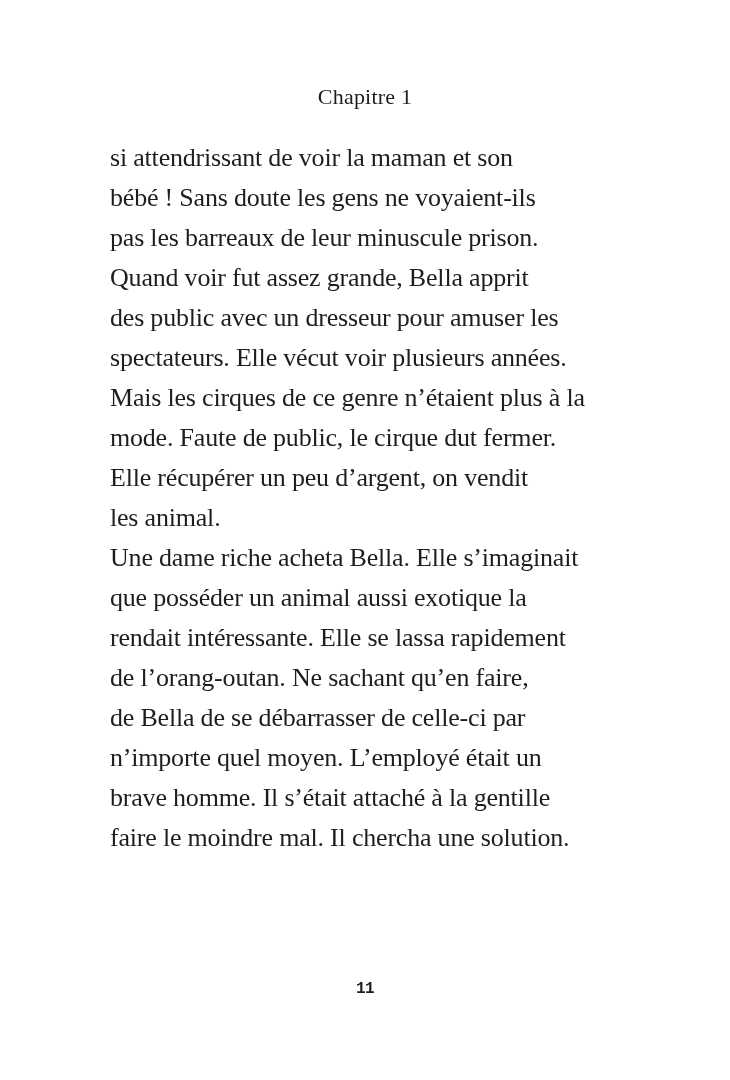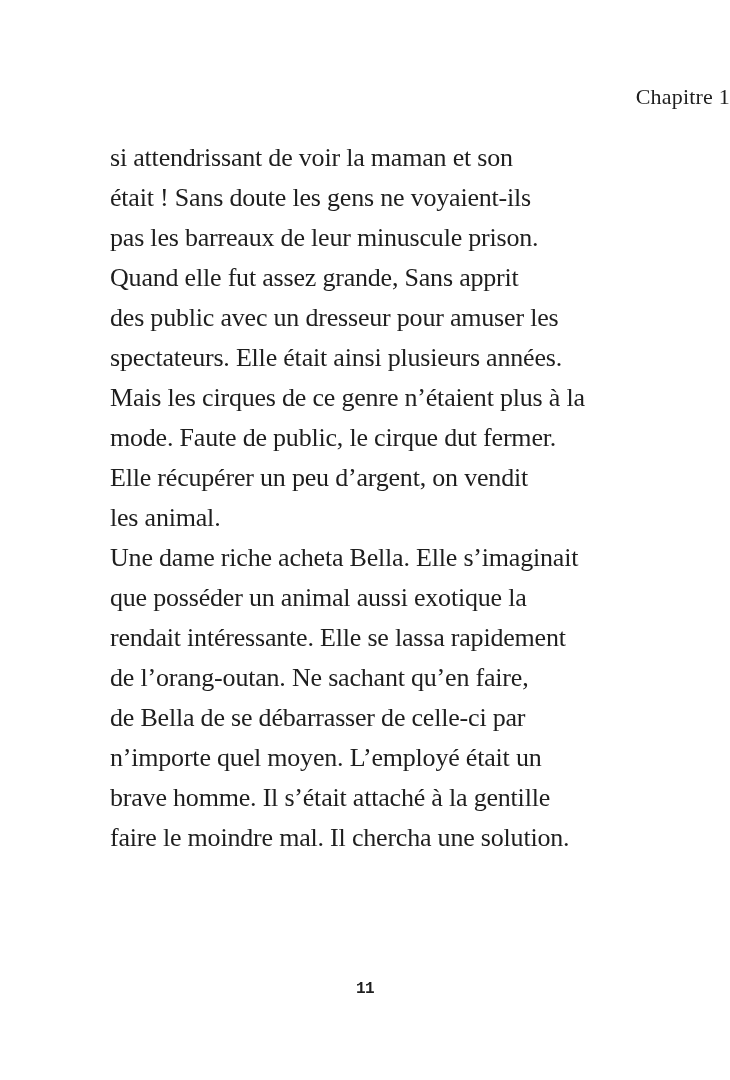--- a/index.html
+++ b/index.html
@@ -14,21 +14,21 @@
     background: var(--bg-color, #ffffff);
     color: var(--text-color, #1e1e1e);
     font-family: "Liberation Serif", "DejaVu Serif", serif;
     overflow: hidden;
   }
   .chapter-heading {
     position: absolute;
     top: 84px;
     left: 0;
     width: 100%;
-    text-align: right;
+    text-align: center;
     font-size: 22px;
     letter-spacing: 0.2px;
   }
   .body-text {
     position: absolute;
     top: 138px;
     left: 110px;
     width: 580px;
     font-size: 26px;
     line-height: 40px;
@@ -51,25 +51,25 @@
 </style>
 </head>
 <body>
 
 <div class="page">
 
   <div class="chapter-heading">Chapitre 1</div>
 
   <div class="body-text">
       <div class="line">si attendrissant de voir la maman et son</div>
-      <div class="line">était ! Sans doute les gens ne voyaient-ils</div>
+      <div class="line">bébé ! Sans doute les gens ne voyaient-ils</div>
       <div class="line">pas les barreaux de leur minuscule prison.</div>
-      <div class="line">Quand elle fut assez grande, Sans apprit</div>
+      <div class="line">Quand voir fut assez grande, Bella apprit</div>
       <div class="line">des public avec un dresseur pour amuser les</div>
-      <div class="line">spectateurs. Elle était ainsi plusieurs années.</div>
+      <div class="line">spectateurs. Elle vécut voir plusieurs années.</div>
       <div class="line">Mais les cirques de ce genre n’étaient plus à la</div>
       <div class="line">mode. Faute de public, le cirque dut fermer.</div>
       <div class="line">Elle récupérer un peu d’argent, on vendit</div>
       <div class="line">les animal.</div>
       <div class="line">Une dame riche acheta Bella. Elle s’imaginait</div>
       <div class="line">que posséder un animal aussi exotique la</div>
       <div class="line">rendait intéressante. Elle se lassa rapidement</div>
       <div class="line">de l’orang-outan. Ne sachant qu’en faire,</div>
       <div class="line">de Bella de se débarrasser de celle-ci par</div>
       <div class="line">n’importe quel moyen. L’employé était un</div>

